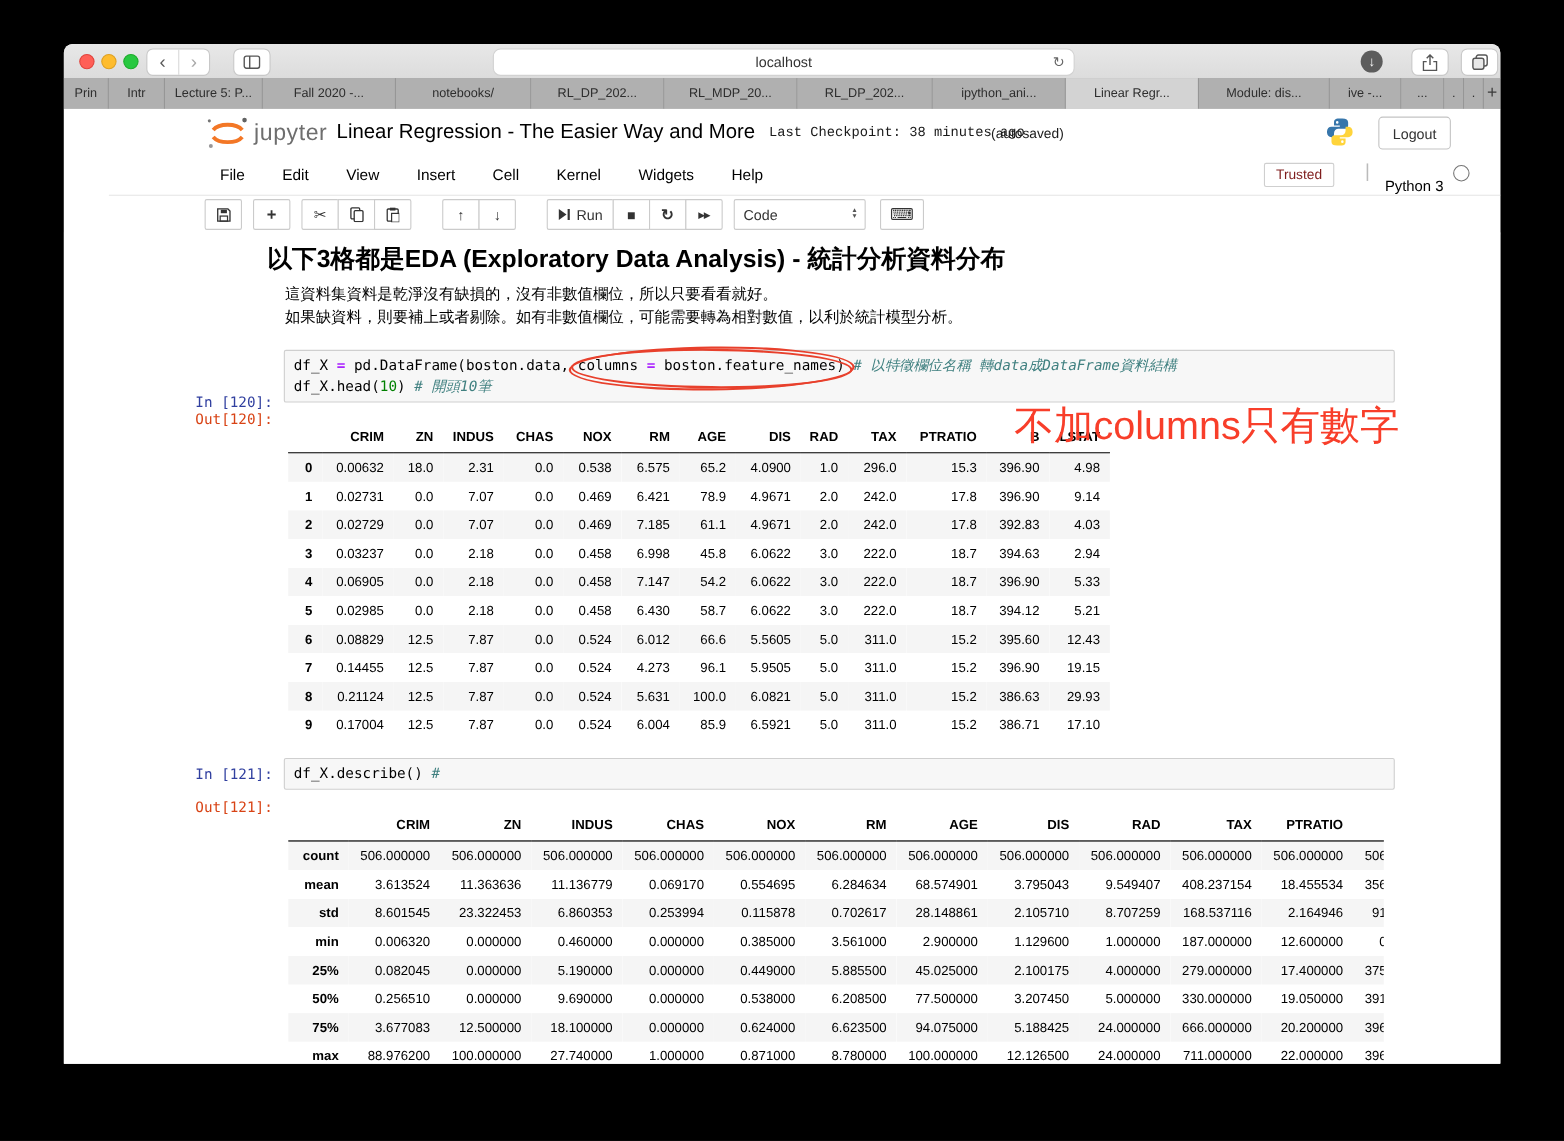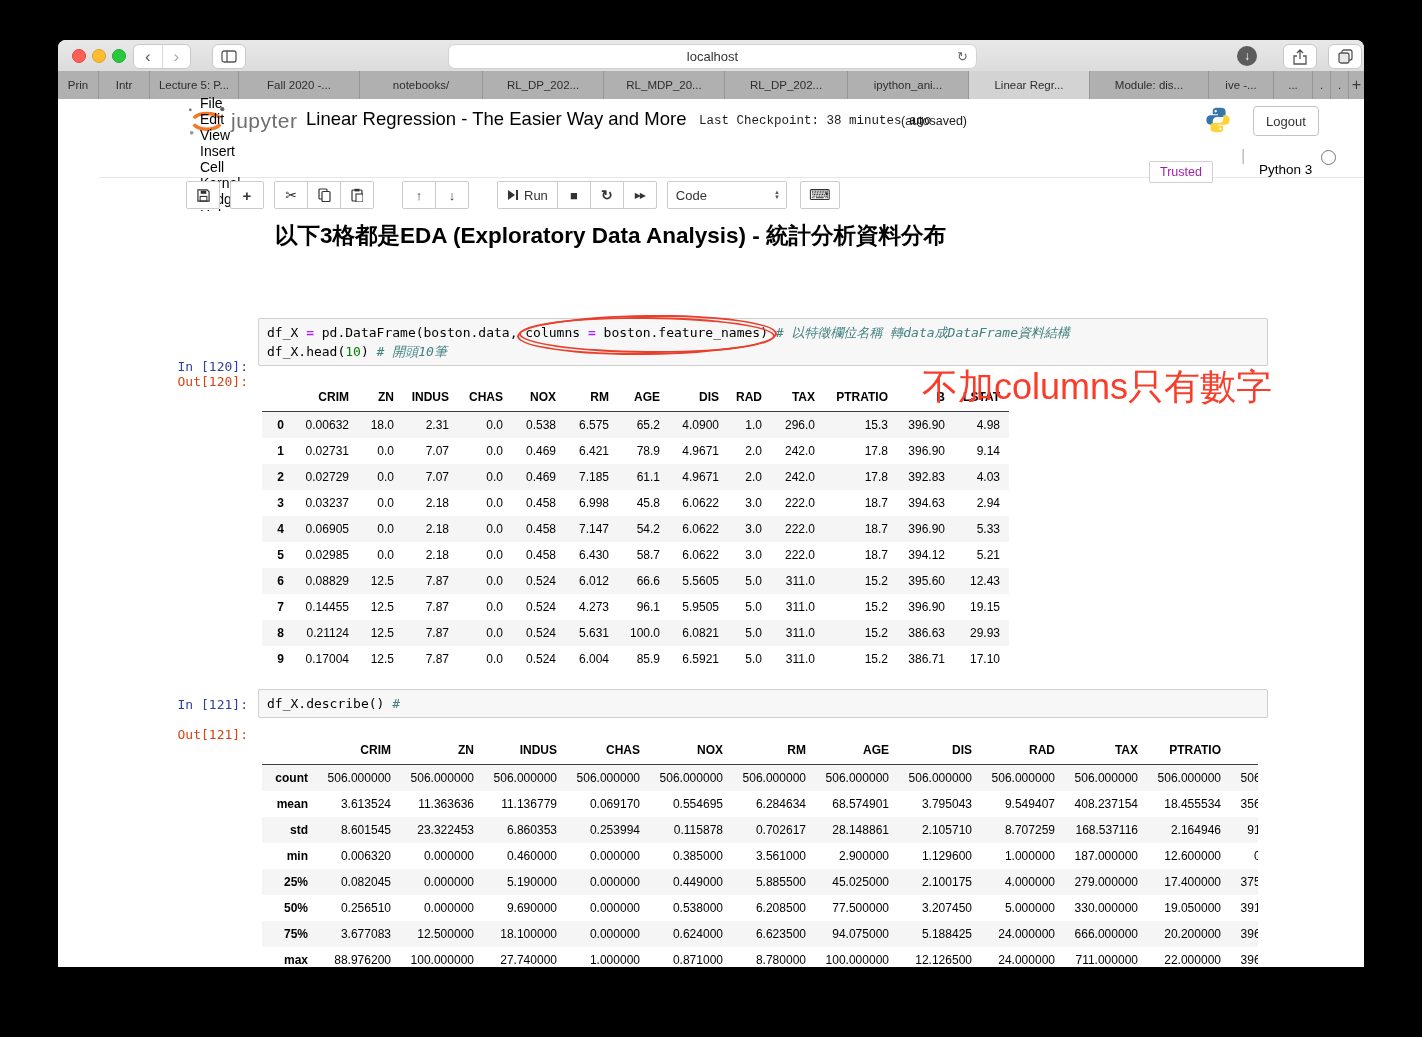--- a/index.html
+++ b/index.html
@@ -54,24 +54,24 @@
   .jlogo .word{font-size:21px;color:#6e6e6e;letter-spacing:.5px;margin-left:3px;}
   .jtitle{position:absolute;left:207px;top:9px;font-size:18.5px;font-weight:500;color:#000;}
   .jchk{position:absolute;left:600px;top:15px;font-size:12.5px;color:#1a1a1a;font-family:Liberation Mono, monospace;}
   .jauto{position:absolute;left:802px;top:15px;font-size:12.5px;color:#1a1a1a;}
   .pylogo{position:absolute;left:1105px;top:7px;}
   .logout{position:absolute;left:1154px;top:7px;width:64px;height:28px;background:#fff;
           border:1px solid #c3c3c3;border-radius:4px;font-size:13px;color:#333;
           display:flex;align-items:center;justify-content:center;}
   .jmenu{position:relative;height:36px;border-bottom:1px solid #e7e7e7;display:flex;
          align-items:center;padding-left:84px;}
-  .menu-items{display:flex;flex-direction:column;}
+  .menu-items{display:flex;}
   .jmenu-item{padding:0 17px;font-size:14px;color:#000;}
   .trusted{position:absolute;left:1050px;top:7px;border:1px solid #cfcfcf;border-radius:2px;
-           background:#fff;font-size:12.5px;color:#a21caf;padding:3px 10px;margin-top:13px;}
+           background:#fff;font-size:12.5px;color:#7f1d1d;padding:3px 10px;}
   .kern-sep{position:absolute;left:1142px;top:5px;color:#bbb;font-size:17px;}
   .kern-name{position:absolute;left:1160px;top:9px;font-size:13.5px;color:#000;margin-top:12px;}
   .kern-ind{position:absolute;left:1222px;top:9px;width:13px;height:13px;border:1.5px solid #767676;
             border-radius:50%;}
   .jtoolbar{position:relative;height:34px;border-bottom:1px solid #d4d4d4;display:flex;
             align-items:center;padding-left:87px;}
   .grp{display:flex;margin-right:10px;}
   .tbbtn{height:26px;min-width:24px;background:#fff;border:1px solid #cbcbcb;display:flex;
          align-items:center;justify-content:center;color:#333;font-size:12px;padding:0 4px;
          margin-right:-1px;}
@@ -81,21 +81,21 @@
   .gap18{margin-left:18px;}
   .runlbl{margin-left:5px;font-size:13px;}
   .cellsel{width:110px;height:26px;border:1px solid #cbcbcb;border-radius:2px;background:#fff;
            display:flex;align-items:center;font-size:13px;color:#333;padding-left:8px;
            position:relative;margin-right:13px;}
   .cellsel .carets{position:absolute;right:6px;display:flex;flex-direction:column;
                    font-size:6px;color:#555;line-height:5px;}
   .kbd{font-size:15px;}
   
   .jcontent{position:absolute;left:0;top:112px;right:0;bottom:0;background:#fff;overflow:hidden;}
-  .md-h{position:absolute;left:217px;top:9px;font-size:22.5px;font-weight:bold;color:#000;}
+  .md-h{position:absolute;left:185px;top:9px;font-size:22.5px;font-weight:bold;color:#000;}
   .md-p{position:absolute;left:201px;top:46px;font-size:14px;line-height:21px;color:#000;}
   .prompt{position:absolute;left:90px;width:100px;text-align:right;
           font-family:"DejaVu Sans Mono",monospace;font-size:13px;white-space:pre;}
   .p-in{color:#303f9f;}
   .p-out{color:#d84315;}
   .codebox{position:absolute;left:200px;width:1000px;background:#f7f7f7;border:1px solid #cfcfcf;
            border-radius:2px;padding:4px 0 4px 8px;font-family:"DejaVu Sans Mono",monospace;
            font-size:13px;line-height:19px;color:#000;white-space:pre;}
   .op{color:#aa22ff;font-weight:bold;}
   .num{color:#008000;}
@@ -299,20 +299,24 @@
       <div class="grp">
             <div class="tbbtn" style="width:30px;">
               <span class="kbd">⌨</span>
             </div>
           </div>
     </div>
 
     <div class="jcontent">
 
       <div class="md-h">以下3格都是EDA (Exploratory Data Analysis) - 統計分析資料分布</div>
+      <div class="md-p">
+        <div>這資料集資料是乾淨沒有缺損的，沒有非數值欄位，所以只要看看就好。</div>
+        <div>如果缺資料，則要補上或者剔除。如有非數值欄位，可能需要轉為相對數值，以利於統計模型分析。</div>
+      </div>
 
       <div class="prompt p-in" style="top:116px;margin-top:32px;">In [120]:</div>
       <div class="codebox" style="top:107px;"><span><span>df_X </span><span class="op">=</span><span> pd.DataFrame(boston.data, </span><span>columns </span><span class="op">=</span><span> boston.feature_names</span><span>) </span><span class="cmt"># 以特徵欄位名稱 轉data成DataFrame資料結構</span></span><br><span><span>df_X.head(</span><span class="num">10</span><span>) </span><span class="cmt"># 開頭10筆</span></span></div>
       <div class="ellipse e1"></div>
       <div class="ellipse e2"></div>
 
       <div class="prompt p-out" style="top:163px;">Out[120]:</div>
       <div class="t-head-wrap">
         <table class="df t-head">
               <thead>

